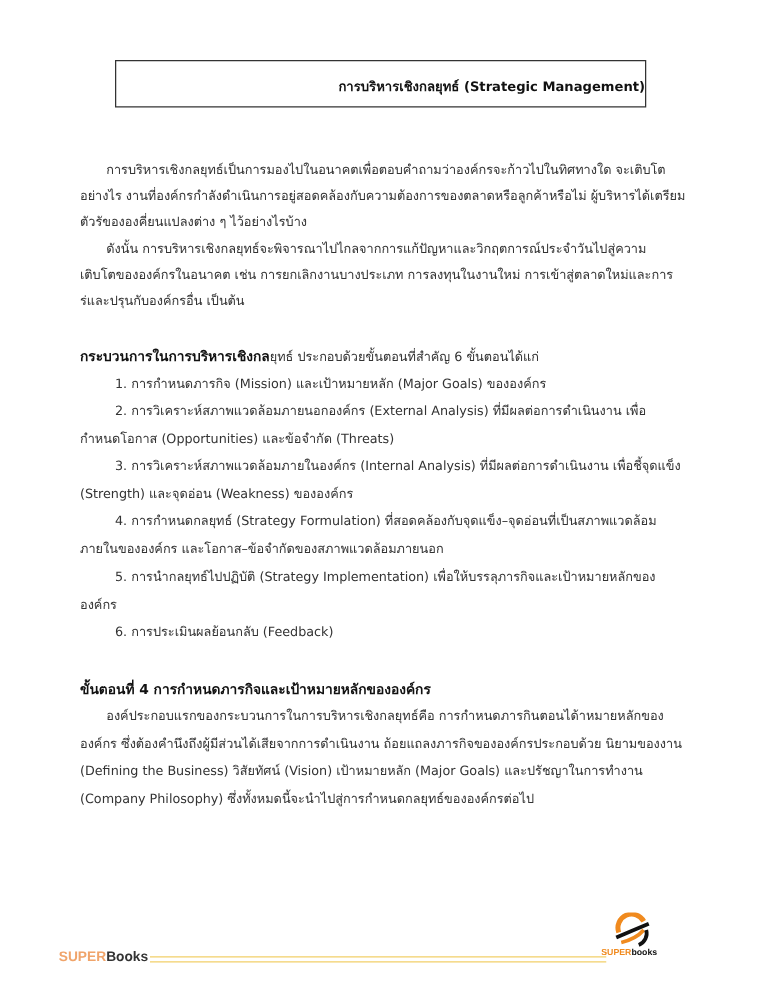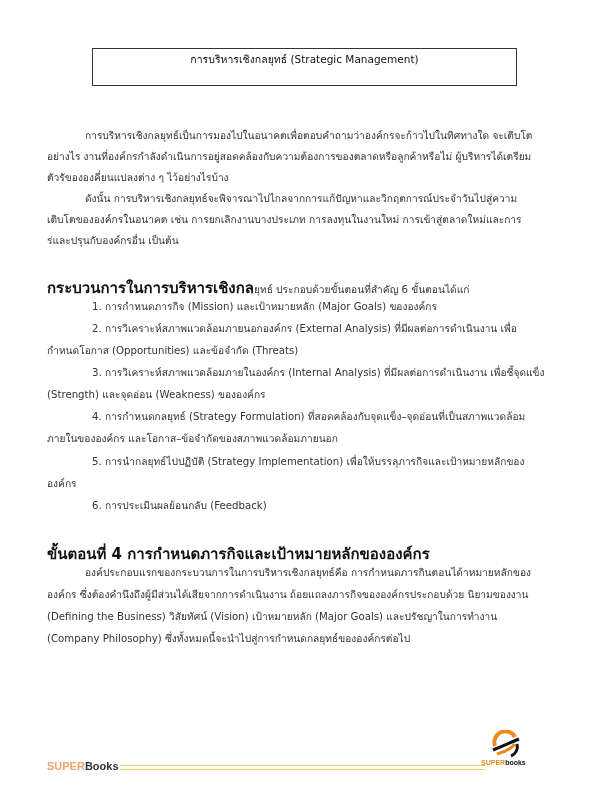--- a/index.html
+++ b/index.html
@@ -1,25 +1,25 @@
 <!DOCTYPE html>
 <html><head>
 <meta charset="utf-8">
 <style>
   html, body { margin: 0; padding: 0; background: #ffffff; }
   body { width: 613px; height: 802px; position: relative; overflow: hidden;
          font-family: "DejaVu Sans", "Liberation Sans", sans-serif; color: #222; }
   .title-box { position: absolute; left: 92px; top: 48px; width: 425px; height: 38px;
                border: 1px solid #333; box-sizing: border-box; }
-  .title-box span { position: absolute; left: 0; right: 0; top: 2px; text-align: center;
-                    font-size: 10.5px; font-weight: normal; color: #111; }
-  .line { position: absolute; left: 47px; font-size: 10.2px; white-space: nowrap; color: #333; }
+  .title-box span { position: absolute; left: 0; right: 0; top: 12px; text-align: right;
+                    font-size: 10.5px; font-weight: bold; color: #111; }
+  .line { position: absolute; left: 64px; font-size: 10.2px; white-space: nowrap; color: #333; }
   .ind1 { left: 85px; }
   .ind2 { left: 92px; }
-  .h-sec { font-weight: bold; color: #111; font-size: 15px; }
+  .h-sec { font-weight: bold; color: #111; font-size: 11px; }
   .footer-left { position: absolute; left: 47px; top: 760px; font-family: "Liberation Sans", sans-serif; font-size: 11px; font-weight: bold; }
   .super { color: #f0a46a; }
   .books { color: #333; }
   .rule { position: absolute; left: 120px; top: 765px; width: 365px; height: 3px;
           border-top: 1px solid #f2cf6a; border-bottom: 1px solid #f2cf6a; }
   .logo { position: absolute; left: 481px; top: 730px; width: 50px; height: 40px; }
   .logo-text { position: absolute; left: 0; top: 29px; font-family: "Liberation Sans", sans-serif;
                font-size: 7px; font-weight: bold; white-space: nowrap; }
   .logo-text .s { color: #f08a1e; }
   .logo-text .b { color: #111; }

